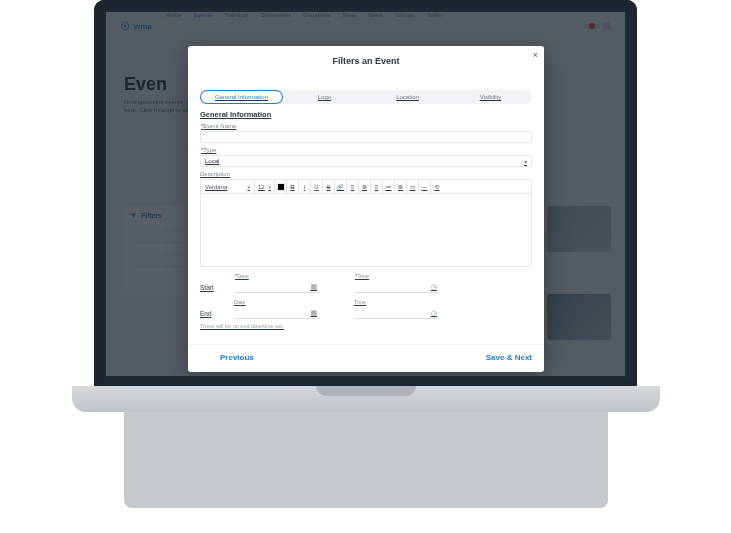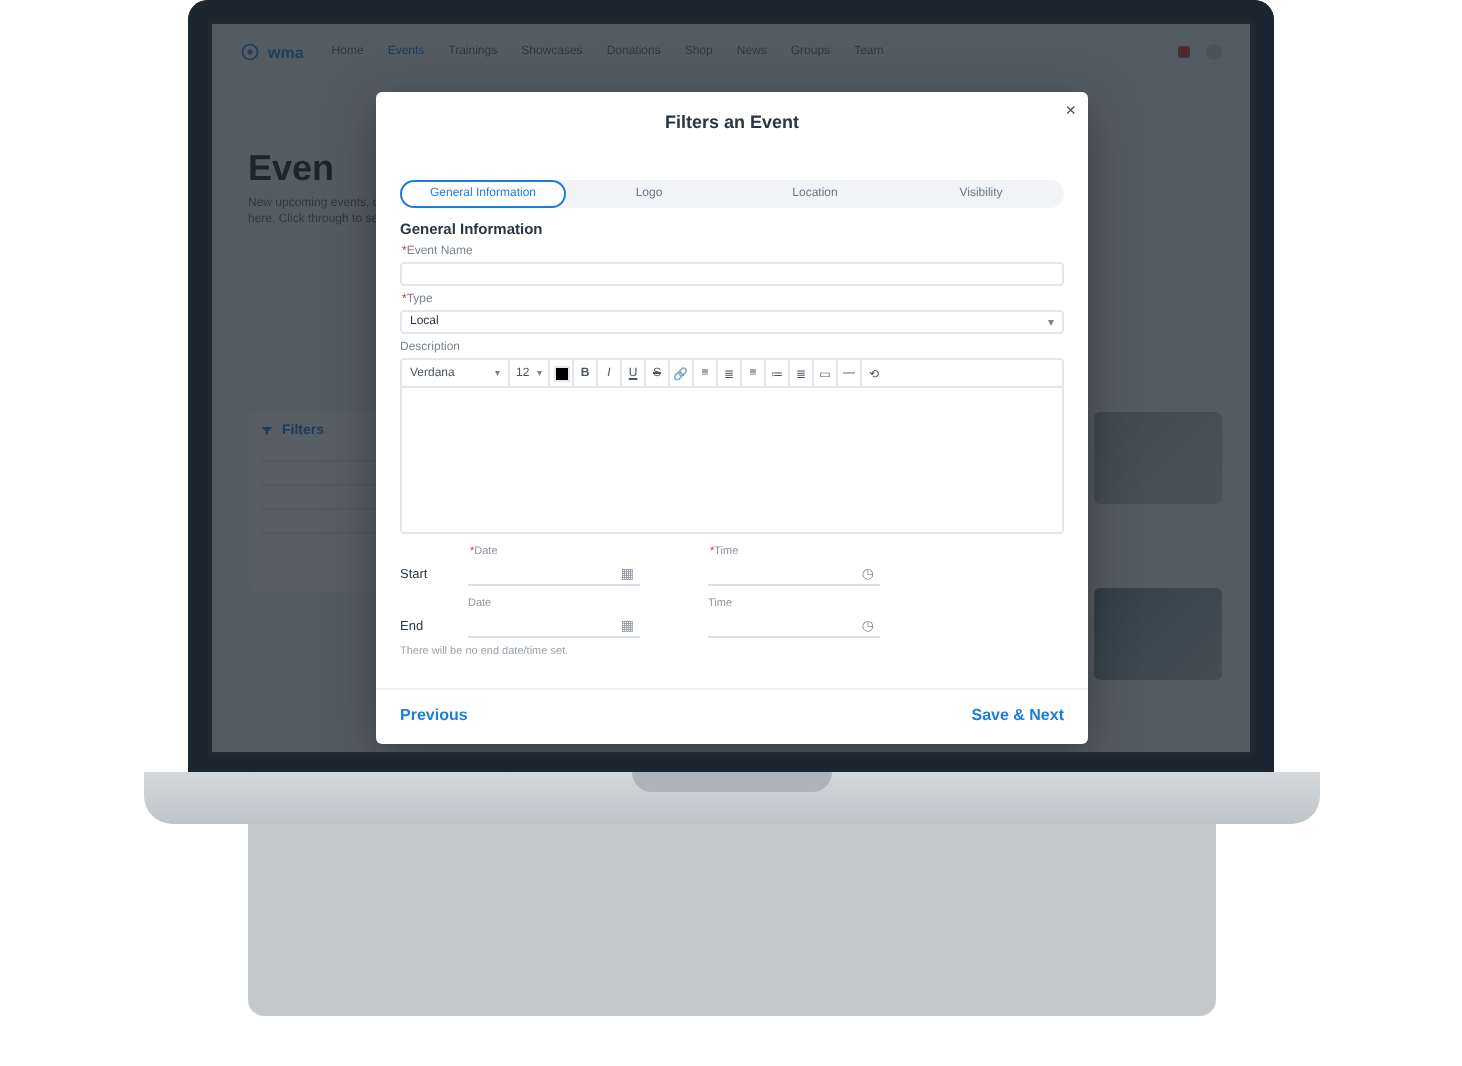--- a/index.html
+++ b/index.html
@@ -26,21 +26,21 @@
   }
   .laptop-shadow {
     position: absolute; left: 124px; top: 412px; width: 484px; height: 96px;
     background: #b8bcbf; border-radius: 0 0 8px 8px; opacity: .8;
     filter: blur(.3px);
   }
 
   
   .bg-page { position: absolute; inset: 0; background: #f4f7fa; }
   .bg-overlay { position: absolute; inset: 0; background: rgba(22,32,40,.72); }
-  .bg-header { position: absolute; left: 0; right: 0; top: 0; height: 28px; display: flex; align-items: center; padding: 0 14px; gap: 14px; }
+  .bg-header { position: absolute; left: 0; right: 0; top: 0; height: 28px; display: flex; padding: 0 14px; gap: 14px; }
   .bg-logo { display: flex; align-items: center; gap: 4px; color: #3a8bd8; font-size: 8px; font-weight: 600; }
   .bg-logo svg { width: 10px; height: 10px; }
   .bg-nav { display: flex; gap: 12px; color: #6a7885; font-size: 6px; }
   .bg-nav span.active { color: #2f7fd1; }
   .bg-icons { margin-left: auto; display: flex; gap: 8px; align-items: center; }
   .bg-bell { width: 6px; height: 6px; background: #d24a4a; border-radius: 2px; }
   .bg-avatar { width: 8px; height: 8px; background: #cfd6dd; border-radius: 50%; }
   .bg-hero-t { position: absolute; left: 18px; top: 62px; color: #27333d; font-size: 18px; font-weight: 600; }
   .bg-hero-p { position: absolute; left: 18px; top: 86px; width: 110px; color: #6a7885; font-size: 6px; line-height: 1.4; }
   .bg-filters { position: absolute; left: 18px; top: 194px; width: 70px; height: 90px; background: #ffffff; border-radius: 4px; padding: 6px; }
@@ -51,23 +51,23 @@
 
   
   .modal {
     position: absolute; left: 82px; top: 34px; width: 356px; height: 326px;
     background: #ffffff; border-radius: 3px; box-shadow: 0 6px 24px rgba(0,0,0,.35);
     font-size: 7px; color: #2a3642;
     display: flex; flex-direction: column;
   }
   .modal-close { position: absolute; right: 6px; top: 4px; color: #4a5560; font-size: 9px; cursor: pointer; }
   .modal-title { text-align: center; font-size: 9px; font-weight: 600; padding: 10px 0 8px; }
-  .modal-body { flex: 1; padding: 16px 12px 8px; overflow: hidden; }
+  .modal-body { flex: 1; padding: 16px 12px 8px; overflow: hidden; text-decoration: underline; }
   .modal-footer { display: flex; justify-content: space-between; padding: 8px 12px 10px; border-top: 1px solid #eef1f4; }
-  .modal-footer .btn { color: #1e7dd6; font-size: 8px; font-weight: 600; cursor: pointer; }
+  .modal-footer .btn { color: #1e7dd6; font-size: 8px; font-weight: 600; cursor: pointer; margin-left: 20px; }
 
   
   .step-tabs { display: flex; gap: 0; background: #f1f3f6; border-radius: 10px; height: 14px; margin-bottom: 6px; }
   .step-tabs .tab { flex: 1; display: flex; align-items: center; justify-content: center; font-size: 6px; color: #6b7682; border-radius: 10px; cursor: pointer; }
   .step-tabs .tab.active { color: #1e7dd6; box-shadow: inset 0 0 0 1px #1e7dd6; background: #ffffff; }
 
   .section-h { font-size: 7.5px; font-weight: 600; margin: 4px 0 4px; }
 
   .field-label { font-size: 6px; color: #7a858f; margin-bottom: 2px; display: block; }
   .input, .select { width: 100%; height: 12px; border: 1px solid #e3e7eb; border-radius: 2px; background: #fff; font-size: 6px; color: #2a3642; padding: 0 4px; }

